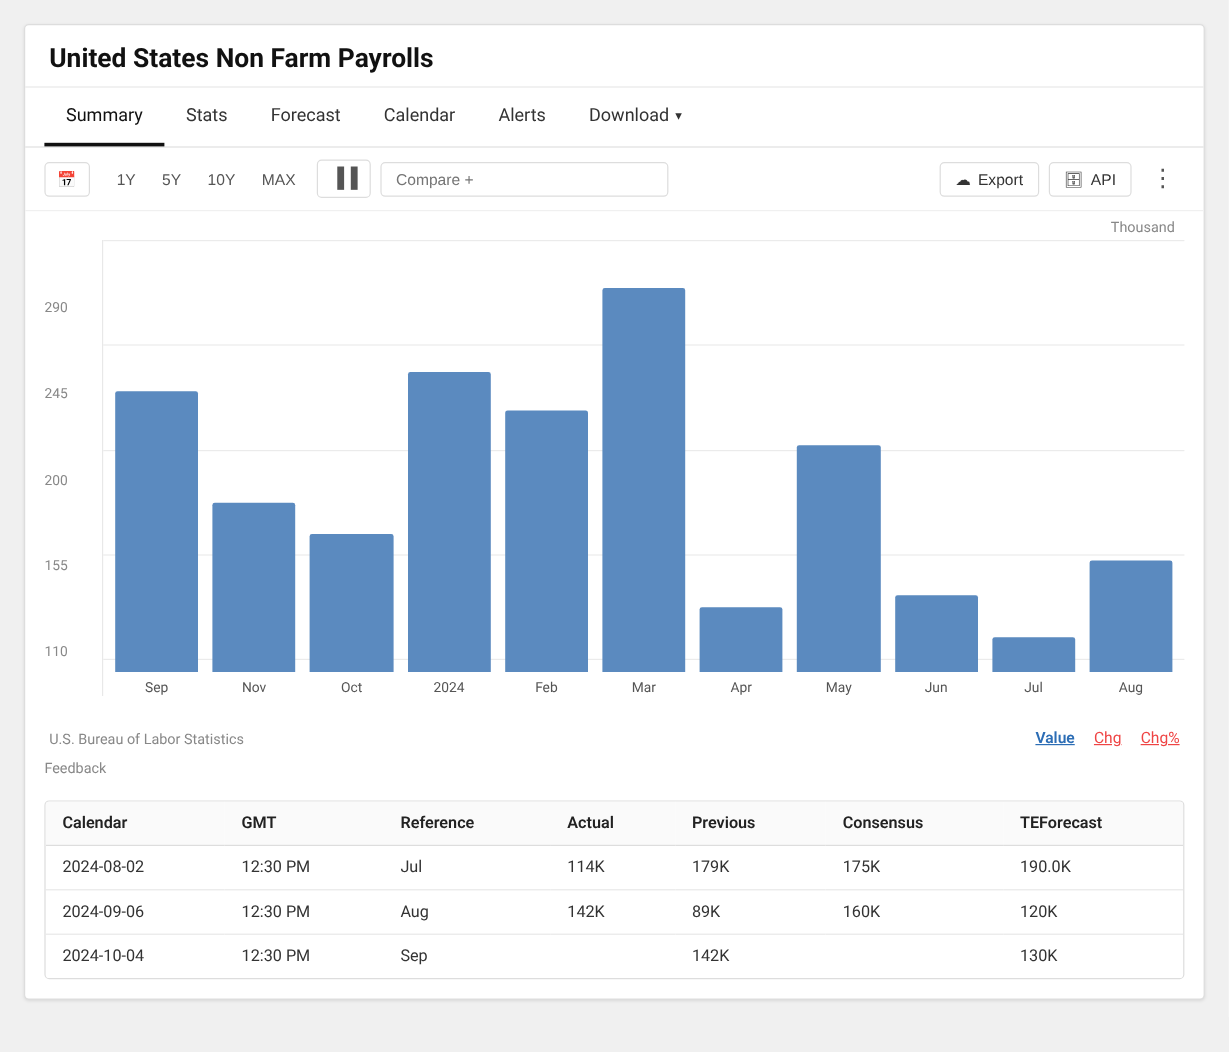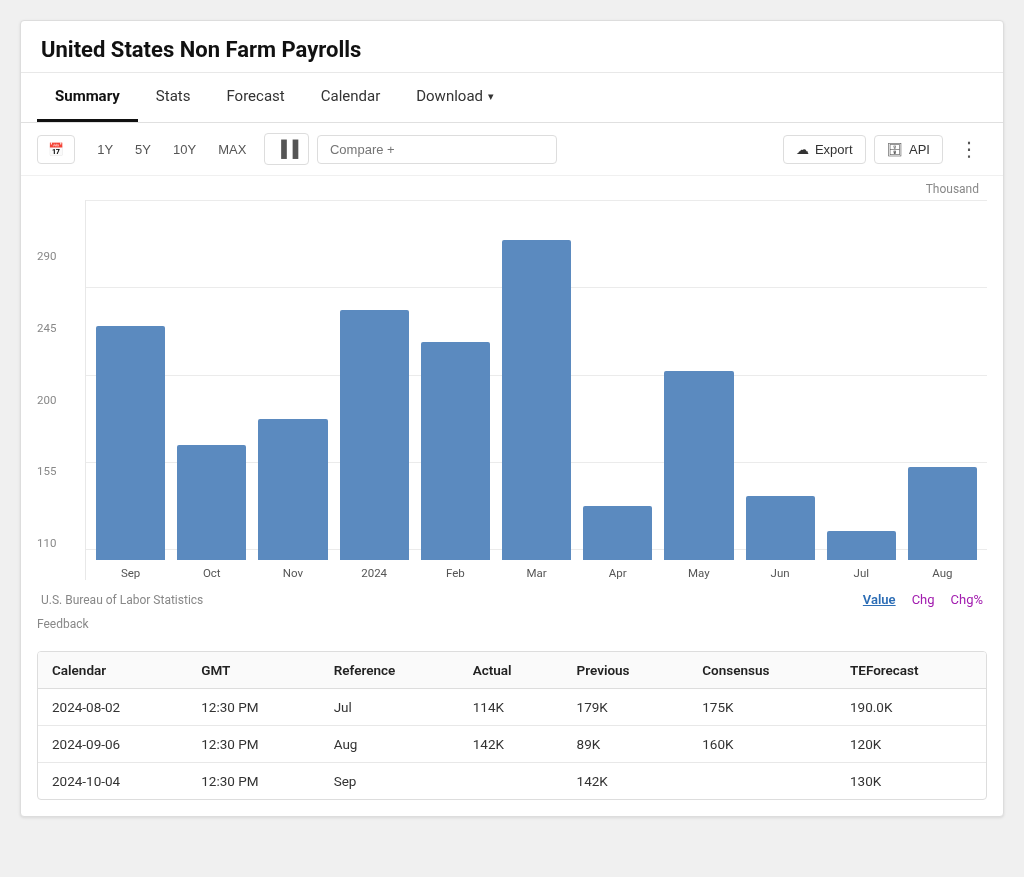--- a/index.html
+++ b/index.html
@@ -38,21 +38,21 @@
       padding: 14px 18px;
       font-size: 15px;
       color: #333;
       cursor: pointer;
       border-bottom: 3px solid transparent;
       white-space: nowrap;
     }
     .tab.active {
       color: #111;
       border-bottom: 3px solid #111;
-      font-weight: 700;
+      font-weight: 400;
     }
     .tab-download {
       display: flex;
       align-items: center;
       gap: 5px;
     }
     .tab-download .chevron { font-size: 11px; }
     .toolbar {
       display: flex;
       align-items: center;
@@ -197,41 +197,42 @@
       font-size: 11.5px;
       color: #555;
       margin-top: 6px;
       white-space: nowrap;
     }
     .chart-footer {
       display: flex;
       align-items: center;
       justify-content: space-between;
       padding: 8px 4px 8px 4px;
-      margin-top: 4px;
+      margin-top: 20px;
     }
     .data-source {
       font-size: 12px;
       color: #888;
     }
     .chart-toggle {
       display: flex;
       gap: 16px;
       align-items: center;
       font-size: 13px;
     }
     .toggle-value {
       color: #2c6db5;
       font-weight: 600;
       cursor: pointer;
       text-decoration: underline;
     }
     .toggle-chg, .toggle-chgpct {
-      color: #a21caf;
-      cursor: pointer;
+      color: #ef4444;
+      cursor: pointer;
+      text-decoration: underline;
     }
     .feedback-row {
       text-align: left;
       padding: 2px 16px 8px 0;
       font-size: 12px;
       color: #888;
     }
     .table-section {
       margin: 12px 16px 16px 16px;
       border: 1px solid #ddd;
@@ -263,20 +264,21 @@
 
 <div class="container">
 
   <div class="page-title">United States Non Farm Payrolls</div>
 
   <div class="tabs">
     <div class="tab active">Summary</div>
     <div class="tab">Stats</div>
     <div class="tab">Forecast</div>
     <div class="tab">Calendar</div>
+    <div class="tab">Alerts</div>
     <div class="tab tab-download">
       <span>Download</span>
       <span class="chevron">▾</span>
     </div>
   </div>
 
   <div class="toolbar">
     <button class="toolbar-btn">
       <span>📅</span>
     </button>
@@ -320,26 +322,26 @@
           <div class="grid-line"></div>
           <div class="grid-line"></div>
           <div class="grid-line"></div>
           <div class="grid-line"></div>
         </div>
       <div class="bar-group">
             <div class="bar" style="height: 234px;"></div>
             <span class="bar-label">Sep</span>
           </div>
           <div class="bar-group">
+            <div class="bar" style="height: 141px;"></div>
+            <span class="bar-label">Nov</span>
+          </div>
+          <div class="bar-group">
             <div class="bar" style="height: 115px;"></div>
             <span class="bar-label">Oct</span>
-          </div>
-          <div class="bar-group">
-            <div class="bar" style="height: 141px;"></div>
-            <span class="bar-label">Nov</span>
           </div>
           <div class="bar-group">
             <div class="bar" style="height: 250px;"></div>
             <span class="bar-label">2024</span>
           </div>
           <div class="bar-group">
             <div class="bar" style="height: 218px;"></div>
             <span class="bar-label">Feb</span>
           </div>
           <div class="bar-group">

